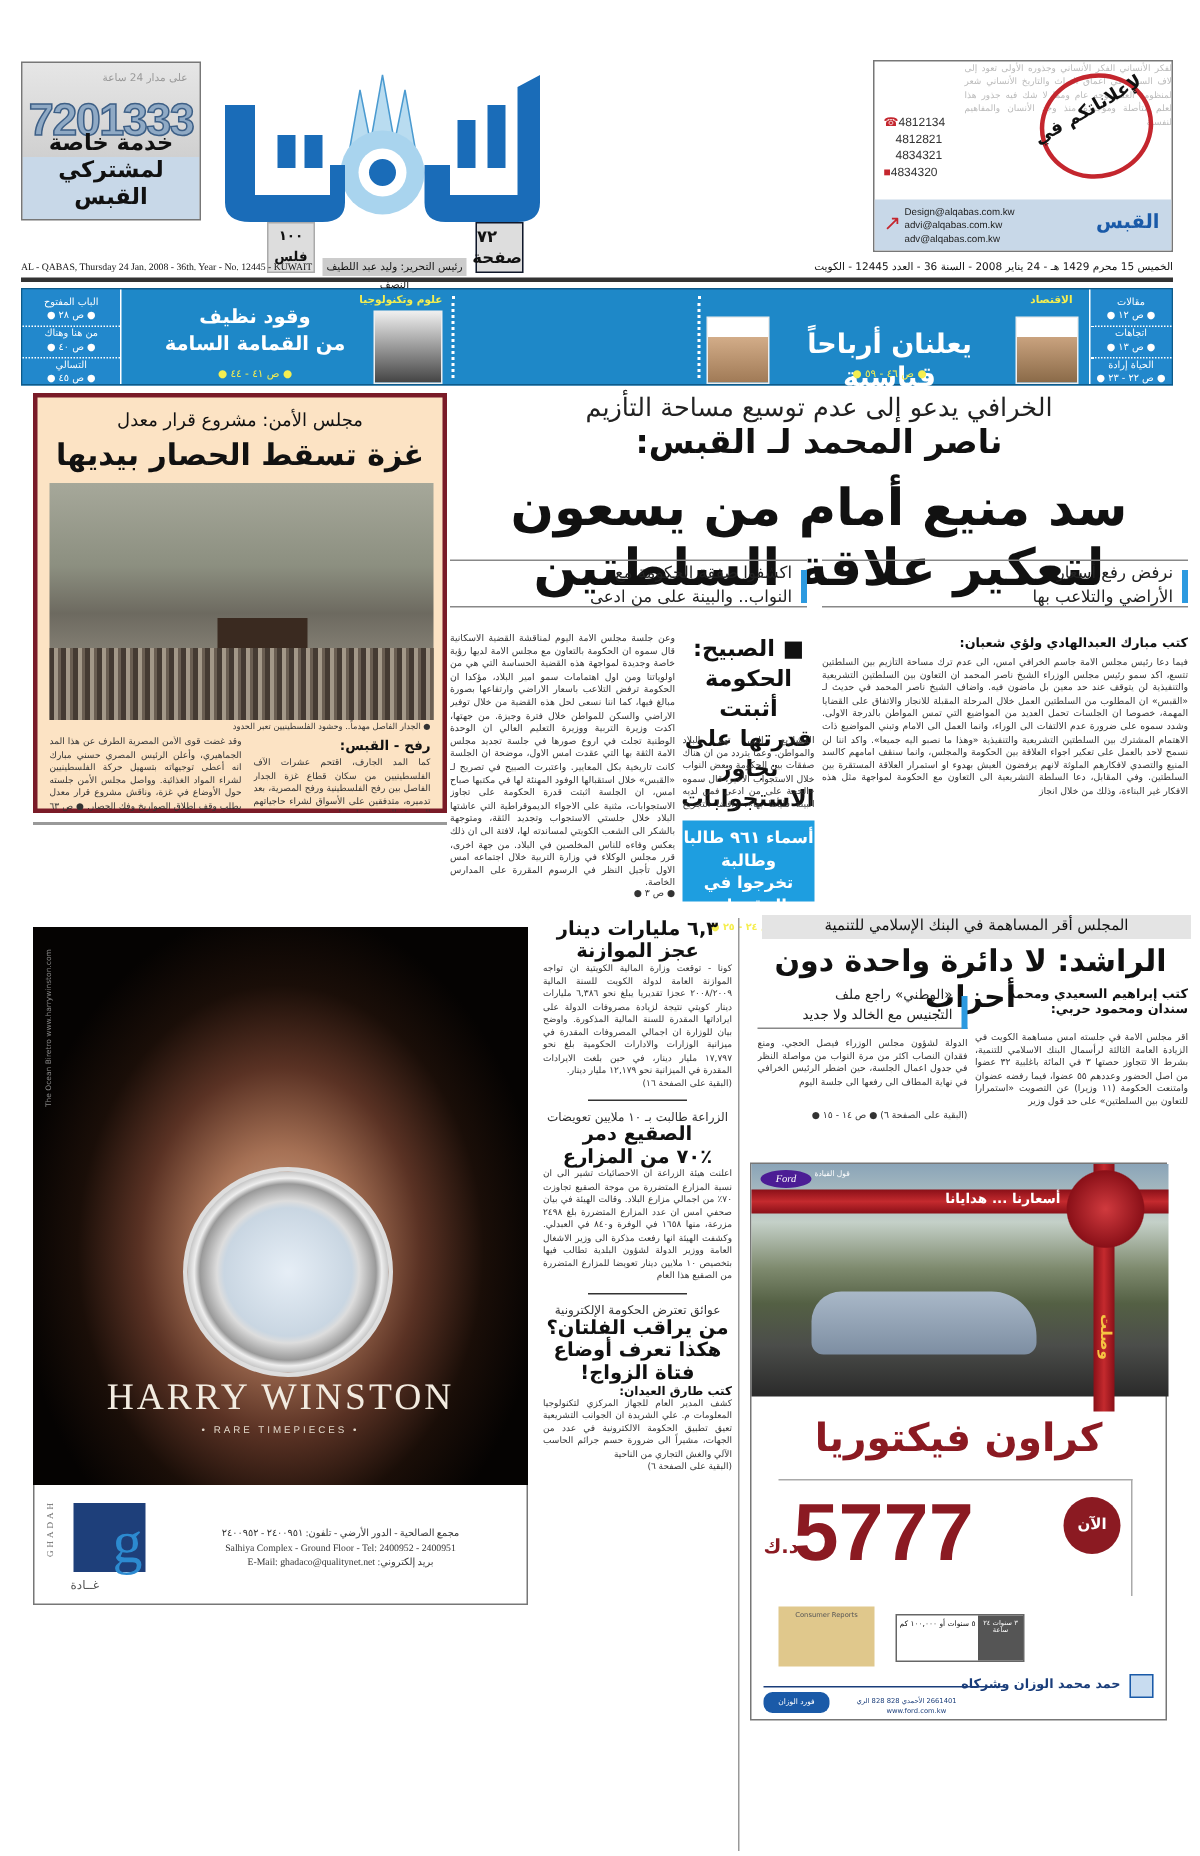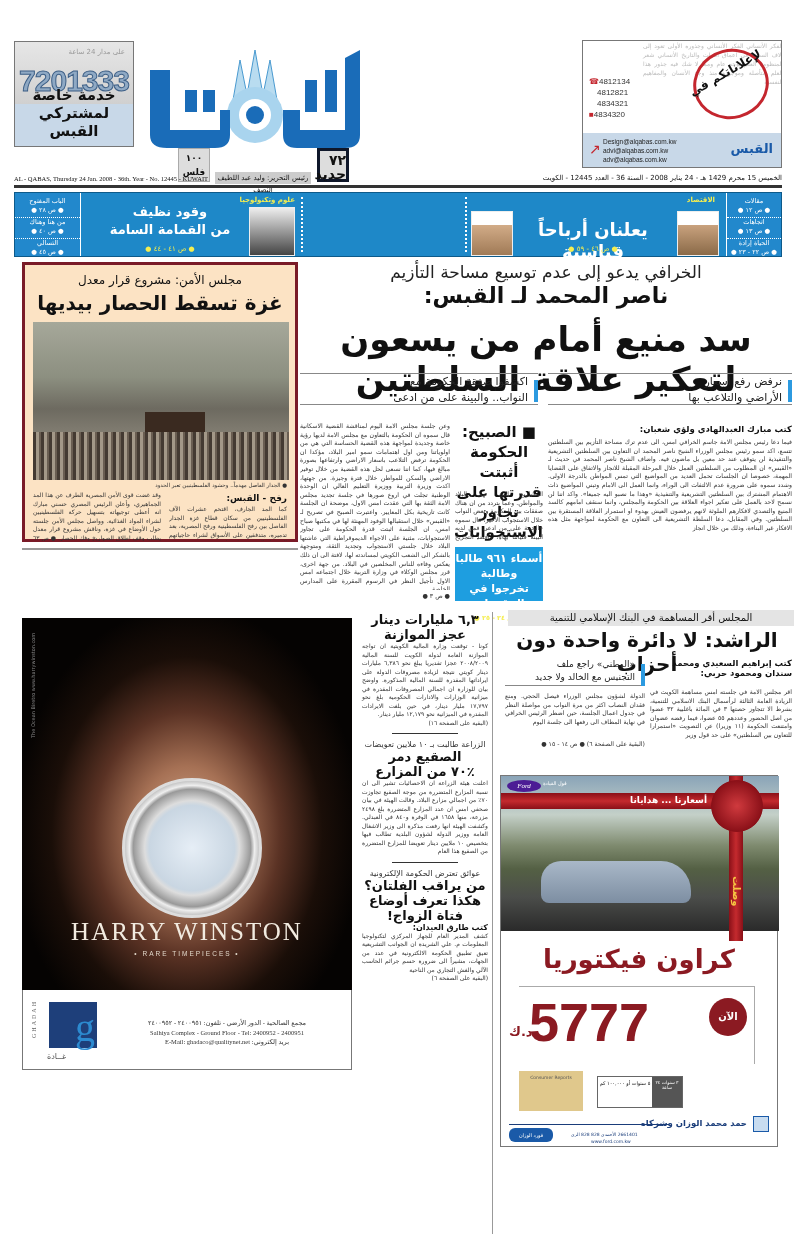--- a/index.html
+++ b/index.html
@@ -14,21 +14,21 @@
 .logo{left:145px;top:40px;width:225px;height:115px}
 .adv-box{right:18px;top:40px;width:200px;height:128px;border:1px solid #777;background:#fff;overflow:hidden}
 .adv-bg{left:60px;top:0;width:140px;height:90px;font-size:6px;line-height:9px;color:#bbb;text-align:justify}
 .adv-circle{right:12px;top:8px;width:76px;height:70px;border:3px solid #c4262e;border-radius:50%;transform:rotate(-15deg)}
 .adv-circle-text{right:16px;top:25px;font-size:12px;font-weight:bold;transform:rotate(-30deg);color:#111}
 .adv-phones{left:6px;top:35px;font-family:"Liberation Sans",sans-serif;font-size:8px;line-height:11px;color:#333}
 .adv-footer{left:0;right:0;bottom:0;height:34px;background:#c8d8e8}
 .adv-emails{left:20px;top:4px;font-family:"Liberation Sans",sans-serif;font-size:6.5px;line-height:9px;color:#222}
 .adv-logo{right:8px;top:8px;font-size:13px;font-weight:bold;color:#1a5aa8}
 .price-box{left:178px;top:148px;width:32px;height:34px;background:#ddd;border:1px solid #aaa;text-align:center;font-size:9px;font-weight:bold;line-height:14px;padding-top:2px}
-.pages-box{left:317px;top:148px;width:32px;height:34px;background:#ddd;border:3px solid #0f172a;text-align:right;font-size:14px;font-weight:bold;line-height:14px;padding-top:2px}
+.pages-box{left:317px;top:148px;width:32px;height:34px;background:#ddd;border:1px solid #0f172a;text-align:left;font-size:11px;font-weight:bold;line-height:14px;padding-top:2px}
 .editor-box{left:215px;top:172px;width:96px;height:12px;background:#ccc;font-size:7px;text-align:center;line-height:12px}
 .dateline-en{left:14px;top:175px;font-family:"Liberation Serif",serif;font-size:6.5px;color:#111}
 .dateline-ar{right:18px;top:174px;font-size:7px;color:#111}
 .rule{left:14px;right:18px;height:3px;background:#333}
 
 .teaser{left:14px;top:192px;width:768px;height:65px;background:#1e88c8;border:1px solid #0d5a8a}
 .teaser .cell{position:absolute;top:0;bottom:0;color:#fff;text-align:center}
 .t-side{background:#2288cc;color:#f5ee50;font-size:6.5px;line-height:9px}
 .t-side span{display:block}
 .t-head{font-size:13px;font-weight:bold;line-height:18px;color:#fff}
@@ -149,21 +149,21 @@
   </div>
 </div>
 
 <div class="abs price-box rtl">
   <div>١٠٠</div>
   <div>فلس</div>
 </div>
 <div class="abs editor-box rtl">رئيس التحرير: وليد عبد اللطيف النصف</div>
 <div class="abs pages-box rtl">
   <div>٧٢</div>
-  <div>جديد</div>
+  <div>صفحة</div>
 </div>
 <div class="abs dateline-en">AL - QABAS, Thursday 24 Jan. 2008 - 36th. Year - No. 12445 - KUWAIT</div>
 <div class="abs dateline-ar rtl">الخميس 15 محرم 1429 هـ - 24 يناير 2008 - السنة 36 - العدد 12445 - الكويت</div>
 <div class="abs rule" style="top:185px"></div>
 
 <div class="abs teaser">
   <div class="cell t-side rtl" style="right:0;width:55px;padding-top:4px;border-left:1px solid #fff">
     <span>مقالات</span>
     <span>● ص ١٢ ●</span>
     <span style="border-top:1px dotted #fff;margin-top:2px">اتجاهات</span>

